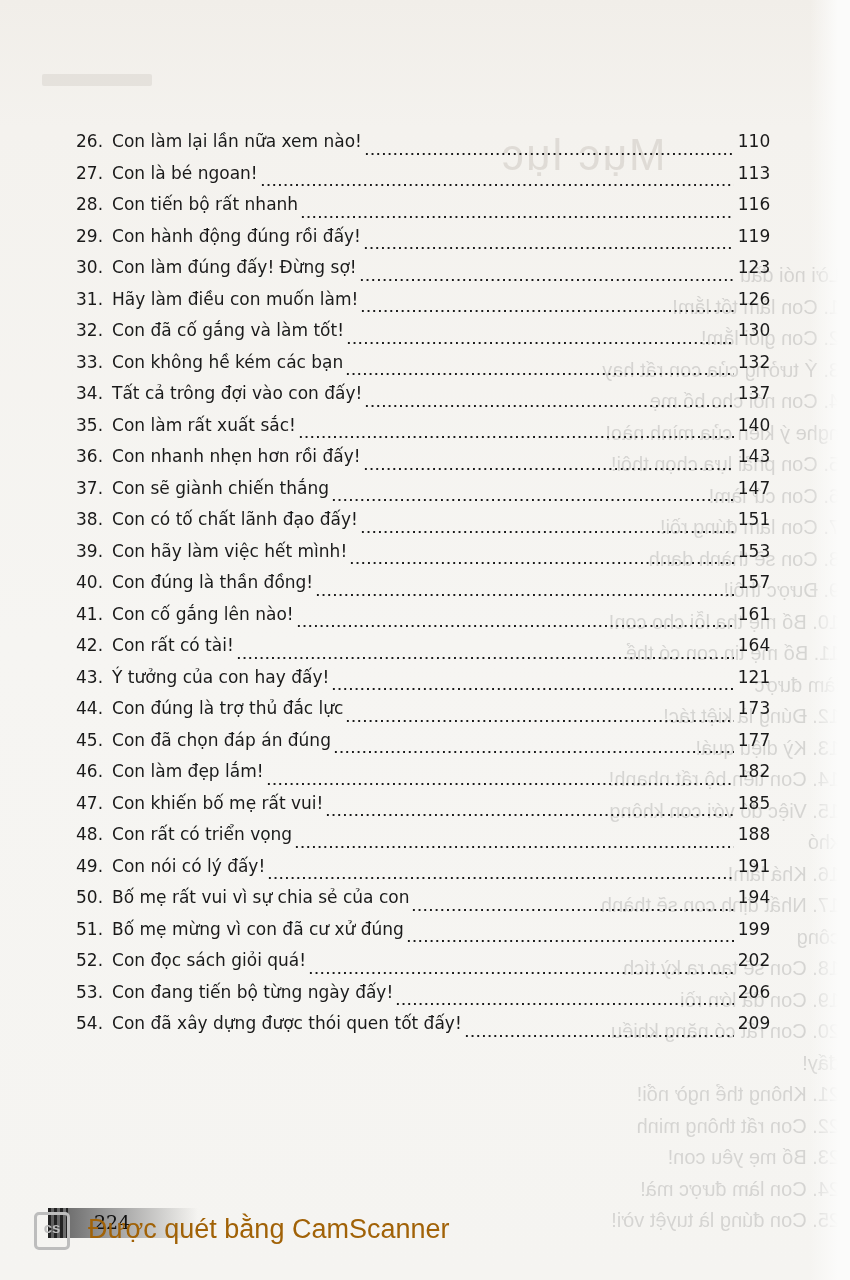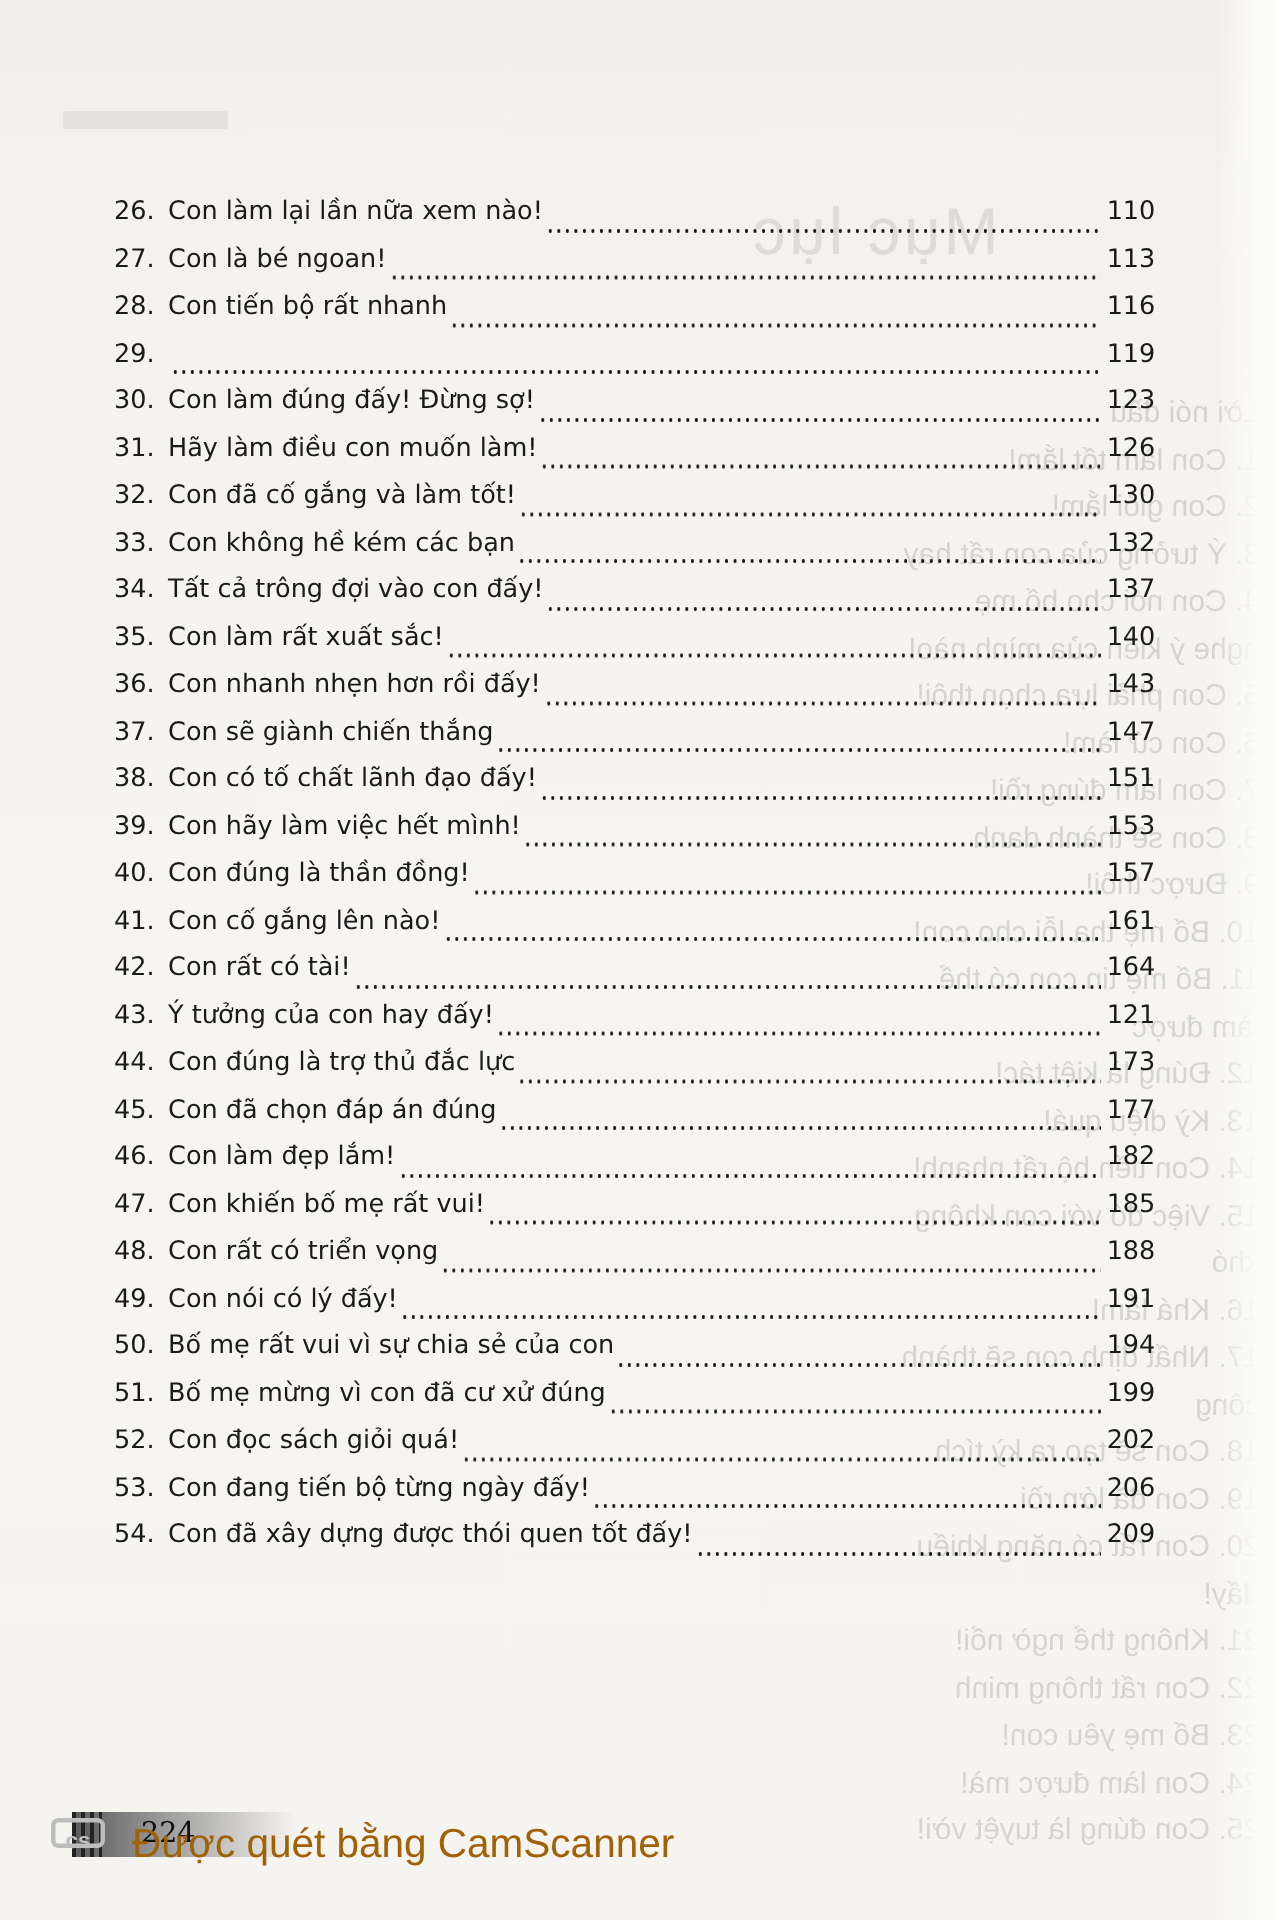--- a/index.html
+++ b/index.html
@@ -51,21 +51,21 @@
   }
   .page-bars {
     position: absolute; left: 14px; top: 0; width: 20px; height: 30px;
     background: repeating-linear-gradient(90deg, #222 0 3px, transparent 3px 6px);
   }
   .page-number {
     position: absolute; left: 60px; top: 3px; font-family: "DejaVu Serif", serif;
     font-size: 19px; color: #111;
   }
   .scanner-logo {
-    position: absolute; left: 0; top: 4px; width: 36px; height: 20px;
+    position: absolute; left: 0; top: 4px; width: 36px; height: 38px;
     border: 3px solid #bdbdbd; border-radius: 5px; box-sizing: border-box;
     color: #bdbdbd; font-weight: bold; font-size: 15px; line-height: 26px; text-align: center;
     font-family: "Liberation Sans", sans-serif;
   }
   .watermark {
     position: absolute; left: 54px; top: 6px; font-size: 27px; color: #a16207;
     font-family: "Liberation Sans", sans-serif;
   }
 </style>
 </head>
@@ -117,20 +117,21 @@
       <span class="page">113</span>
     </div>
     <div class="toc-row">
       <span class="num">28.</span>
       <span class="title">Con tiến bộ rất nhanh</span>
       <span class="leader"></span>
       <span class="page">116</span>
     </div>
     <div class="toc-row">
       <span class="num">29.</span>
+      <span class="title">Con hành động đúng rồi đấy!</span>
       <span class="leader"></span>
       <span class="page">119</span>
     </div>
     <div class="toc-row">
       <span class="num">30.</span>
       <span class="title">Con làm đúng đấy! Đừng sợ!</span>
       <span class="leader"></span>
       <span class="page">123</span>
     </div>
     <div class="toc-row">

